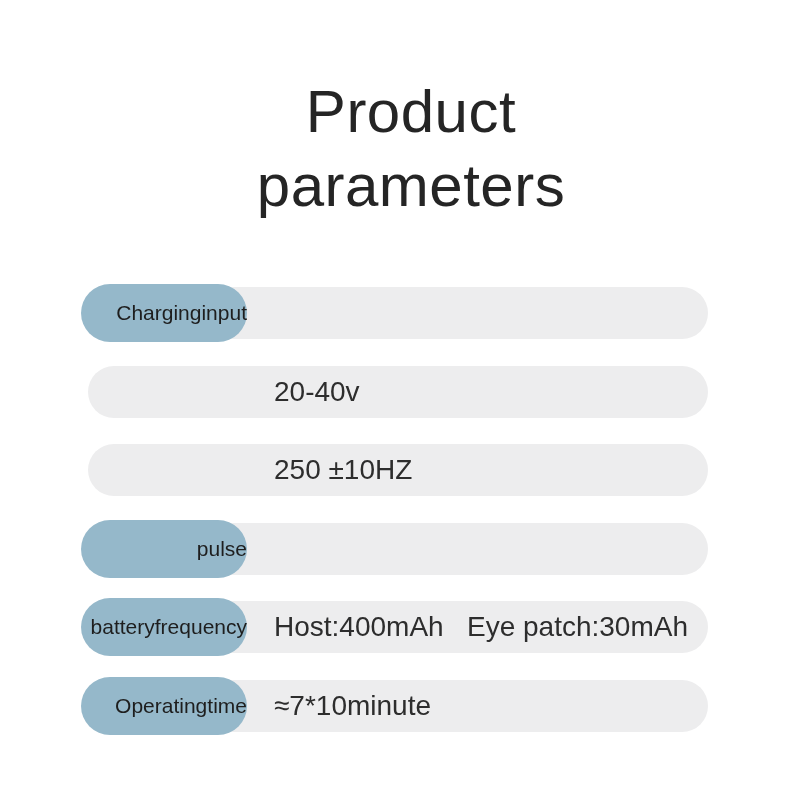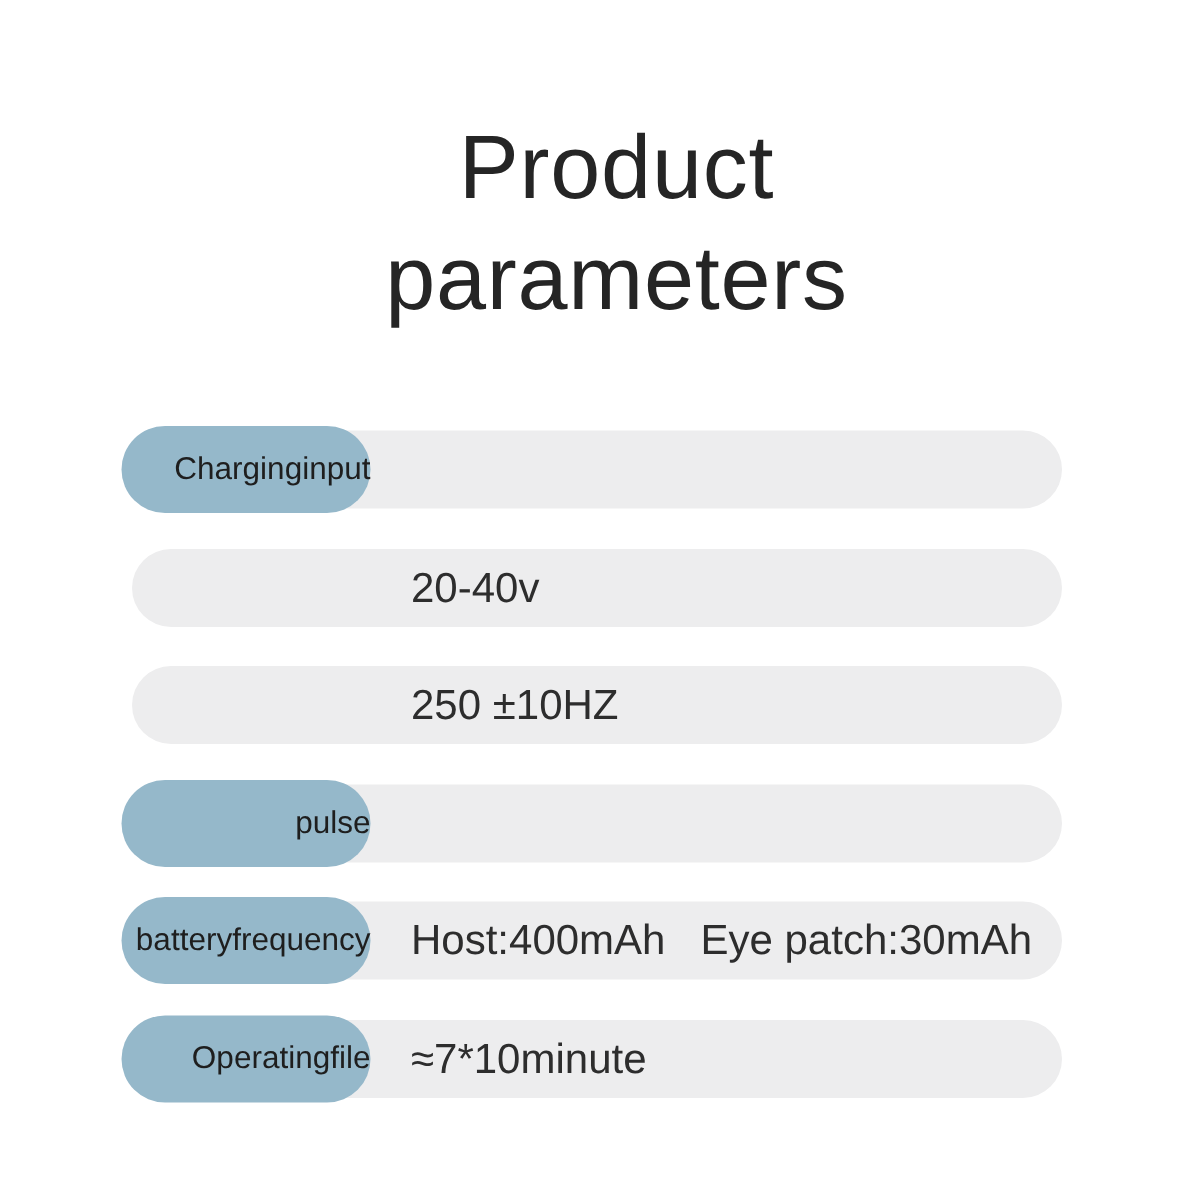--- a/index.html
+++ b/index.html
@@ -118,21 +118,21 @@
       <div class="pill">
         <div>battery</div>
         <div>frequency</div>
       </div>
     </div>
 
     <div class="row">
       <div class="value">≈7*10minute</div>
       <div class="pill">
         <div>Operating</div>
-        <div>file</div>
+        <div>time</div>
       </div>
     </div>
 
   </div>
 
   <div class="bottom-strip"></div>
 
 </div>
 
 </body></html>

